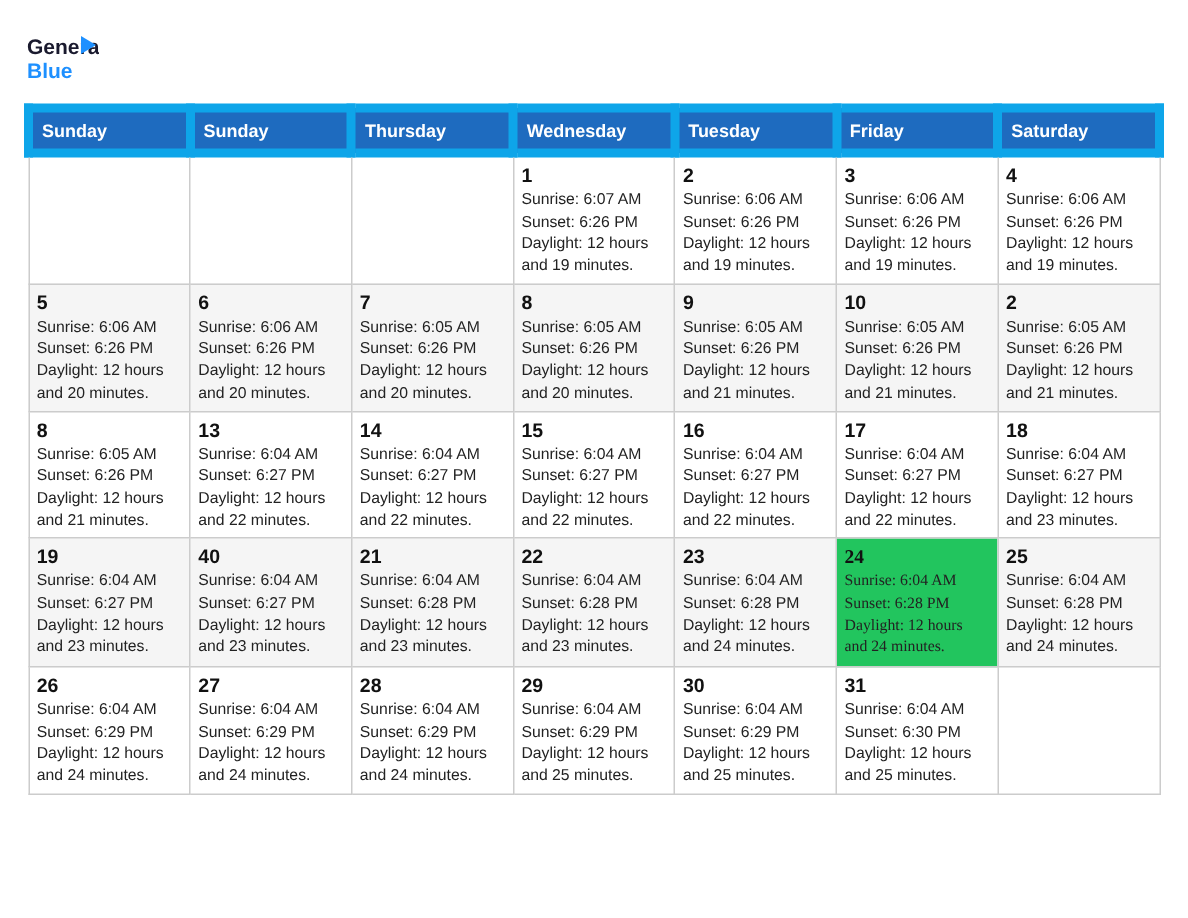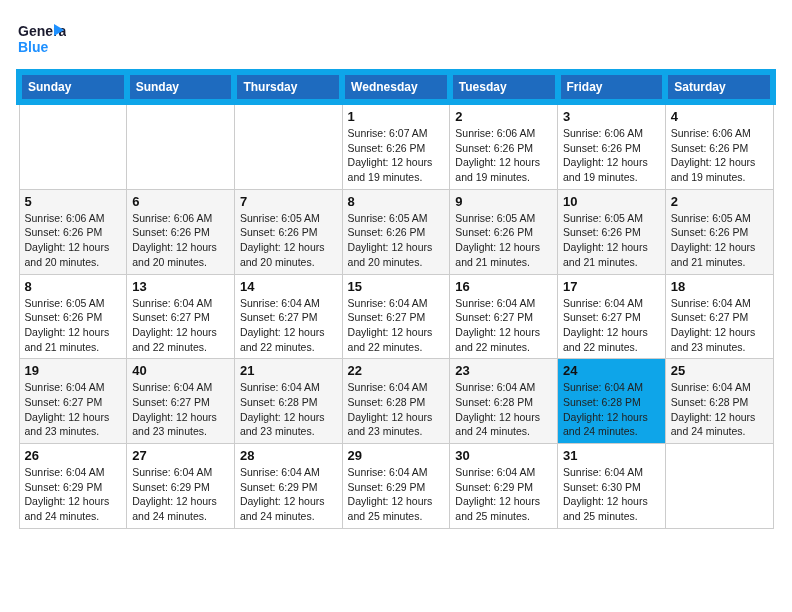--- a/index.html
+++ b/index.html
@@ -267,21 +267,21 @@
 Daylight: 12 hours
 and 23 minutes.</div>
         </td>
         <td style="background: rgb(245, 245, 245);">
           <div class="day-num">23</div>
           <div class="day-info" style="white-space: pre-line;">Sunrise: 6:04 AM
 Sunset: 6:28 PM
 Daylight: 12 hours
 and 24 minutes.</div>
         </td>
-        <td style="background: #0ea5e9;">
+        <td style="background: #22c55e; font-family: Liberation Serif, serif;">
           <div class="day-num">24</div>
           <div class="day-info" style="white-space: pre-line;">Sunrise: 6:04 AM
 Sunset: 6:28 PM
 Daylight: 12 hours
 and 24 minutes.</div>
         </td>
         <td style="background: rgb(245, 245, 245);">
           <div class="day-num">25</div>
           <div class="day-info" style="white-space: pre-line;">Sunrise: 6:04 AM
 Sunset: 6:28 PM

